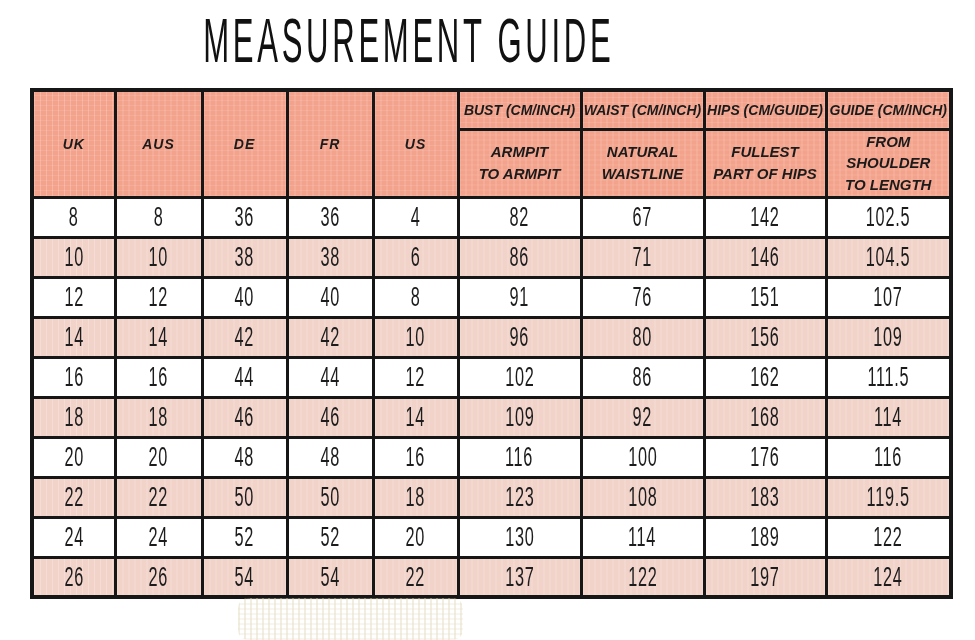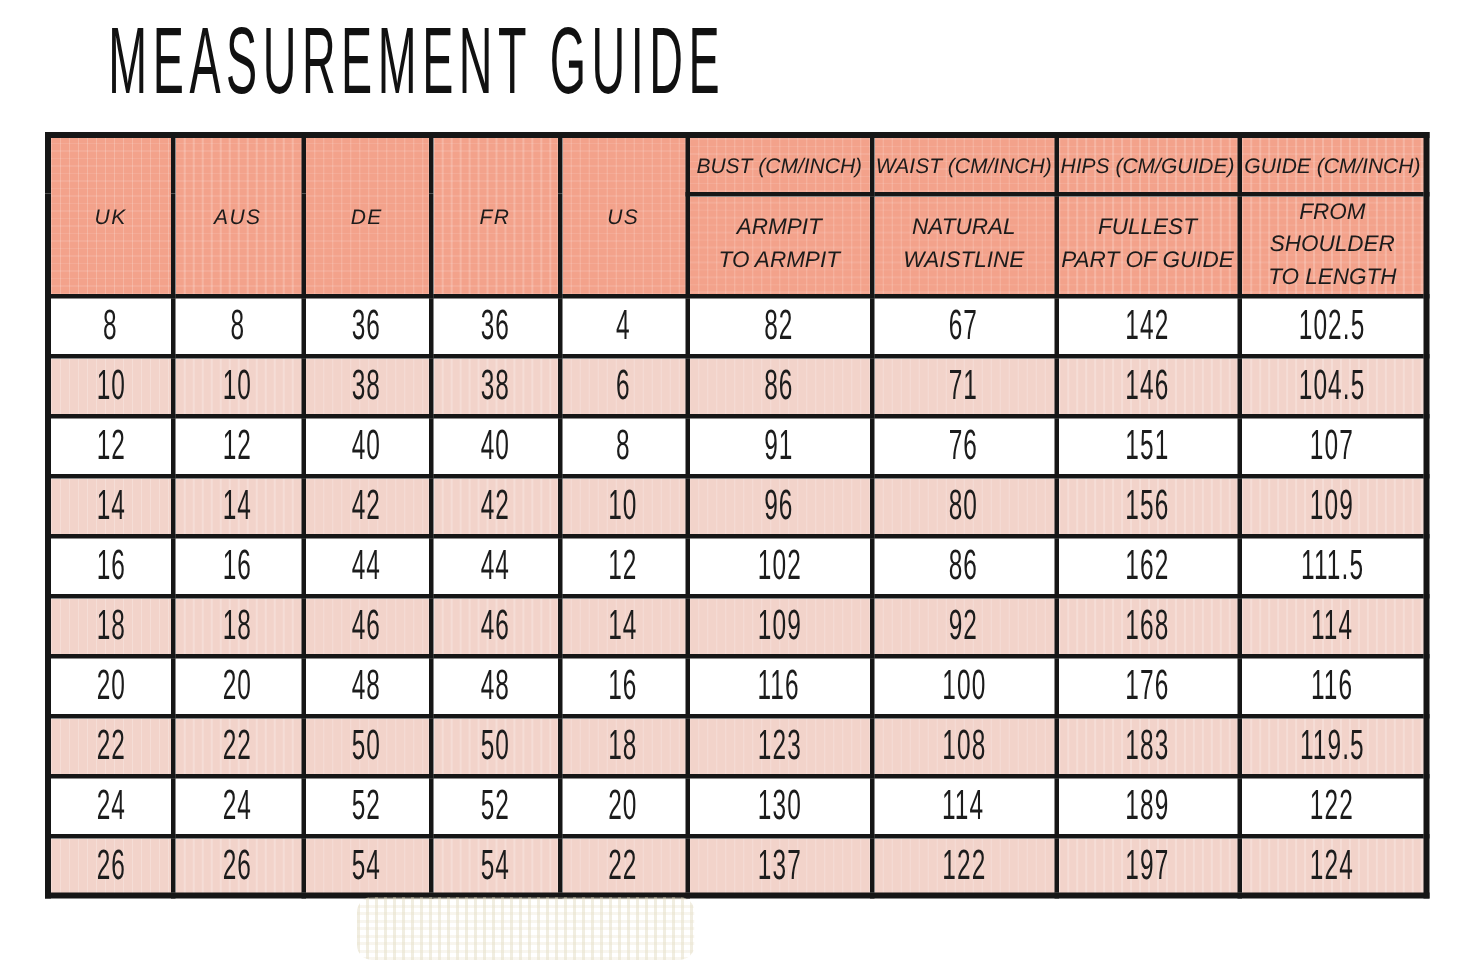--- a/index.html
+++ b/index.html
@@ -10,21 +10,21 @@
     --ink:#141414;
   }
   *{box-sizing:border-box;margin:0;padding:0;}
   html,body{background:#ffffff;}
   body{
     width:975px;height:640px;position:relative;overflow:hidden;
     font-family:"Liberation Sans",sans-serif;color:var(--ink);
   }
   .title-wrap{
     position:absolute;top:8px;left:0;width:818px;height:66px;
-    display:flex;align-items:center;justify-content:flex-start;
+    display:flex;align-items:center;justify-content:center;
   }
   .title{
     display:inline-block;
     font-size:42px;font-weight:400;letter-spacing:5px;color:#111;
     transform:scale(0.74,1.5);transform-origin:center;
     white-space:nowrap;
   }
   table.size-chart{
     position:absolute;left:30px;top:88px;width:916px;
     border-collapse:collapse;table-layout:fixed;
@@ -34,21 +34,21 @@
   .size-chart th,.size-chart td{
     border:3px solid var(--border);
     text-align:center;vertical-align:middle;
     overflow:hidden;
   }
   .size-chart th{
     background-color:var(--header-bg);
     background-image:
       repeating-linear-gradient(90deg, rgba(255,255,255,0.20) 0 1px, transparent 1px 6px),
       repeating-linear-gradient(0deg, rgba(255,255,255,0.10) 0 1px, transparent 1px 5px);
-    font-style:italic;font-weight:400;color:#1b1b1b;
+    font-style:italic;font-weight:700;color:#1b1b1b;
   }
   .size-header{height:97px;font-size:14px;letter-spacing:1px;}
   .measure-header{height:39px;font-size:14px;letter-spacing:0px;}
   .sub-header{height:58px;font-size:15px;line-height:1.45;white-space:pre-line;}
   .size-chart td{height:40px;background:var(--row-bg);}
   .size-chart tr.alt td{
     background-color:var(--row-alt-bg);
     background-image:
       repeating-linear-gradient(90deg, rgba(255,255,255,0.22) 0 1px, transparent 1px 6px);
   }
@@ -95,21 +95,21 @@
       <th class="measure-header">WAIST (CM/INCH)</th>
       <th class="measure-header">HIPS (CM/GUIDE)</th>
       <th class="measure-header">GUIDE (CM/INCH)</th>
     </tr>
     <tr>
       <th class="sub-header">ARMPIT
 TO ARMPIT</th>
       <th class="sub-header">NATURAL
 WAISTLINE</th>
       <th class="sub-header">FULLEST
-PART OF GUIDE</th>
+PART OF HIPS</th>
       <th class="sub-header">FROM SHOULDER
 TO LENGTH</th>
     </tr>
   </thead>
   <tbody>
       <tr>
         <td><span class="num">8</span></td>
         <td><span class="num">8</span></td>
         <td><span class="num">36</span></td>
         <td><span class="num">36</span></td>

